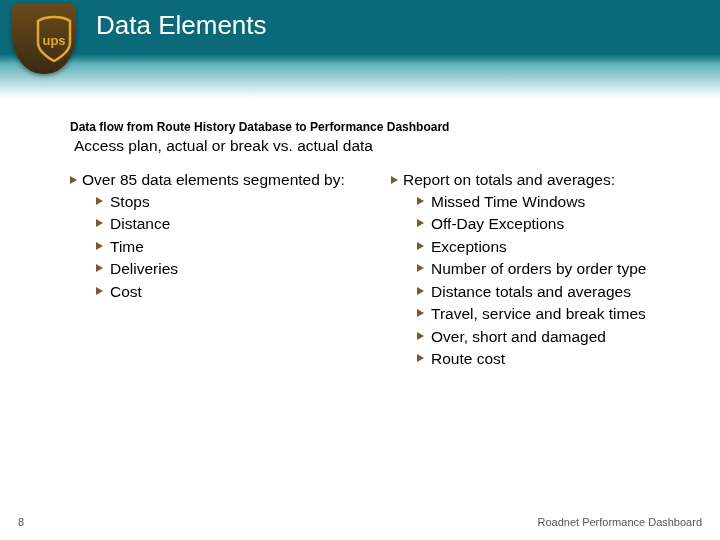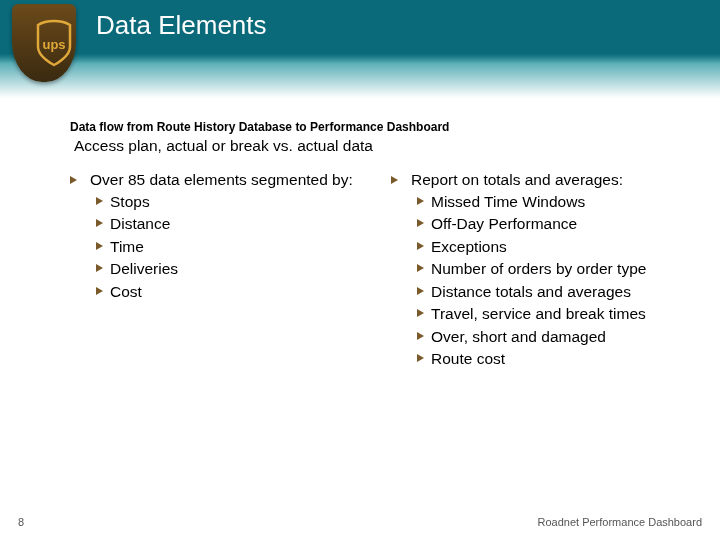--- a/index.html
+++ b/index.html
@@ -14,21 +14,21 @@
   .header {
     position: relative;
     height: 98px;
     background: linear-gradient(to bottom, #0a6a7a 0%, #0a6a7a 55%, #2d8a95 60%, #5db0b8 65%, #ffffff 100%);
   }
   .logo {
     position: absolute;
     left: 12px;
     top: 4px;
     width: 64px;
-    height: 78px;
+    height: 70px;
     background: linear-gradient(to bottom, #6b4a1a 0%, #3a2a10 100%);
     border-radius: 6px 6px 30px 30px / 6px 6px 40px 40px;
     display: flex;
     align-items: center;
     justify-content: center;
     box-shadow: 0 2px 4px rgba(0,0,0,0.4);
     padding-left: 20px;
   }
   .logo svg { display:block; }
   .title {
@@ -63,21 +63,21 @@
     gap: 12px;
   }
   .col {
     width: 50%;
   }
   .lead {
     font-size: 15.5px;
     color: #000;
     margin-bottom: 0;
     position: relative;
-    padding-left: 20px;
+    padding-left: 12px;
   }
   .lead .arrow {
     position: absolute;
     left: 0;
     top: 5px;
   }
   ul.sub {
     list-style: none;
     margin-left: 26px;
     margin-top: 2px;
@@ -149,21 +149,21 @@
       </ul>
     </div>
 
     <div class="col">
       <div class="lead">
         <span class="arrow"></span>
         <span>Report on totals and averages:</span>
       </div>
       <ul class="sub">
         <li><span class="arrow"></span><span>Missed Time Windows</span></li>
-        <li><span class="arrow"></span><span>Off-Day Performance</span></li>
+        <li><span class="arrow"></span><span>Off-Day Exceptions</span></li>
         <li><span class="arrow"></span><span>Exceptions</span></li>
         <li><span class="arrow"></span><span>Number of orders by order type</span></li>
         <li><span class="arrow"></span><span>Distance totals and averages</span></li>
         <li><span class="arrow"></span><span>Travel, service and break times</span></li>
         <li><span class="arrow"></span><span>Over, short and damaged</span></li>
         <li><span class="arrow"></span><span>Route cost</span></li>
       </ul>
     </div>
   </div>
 </div>

